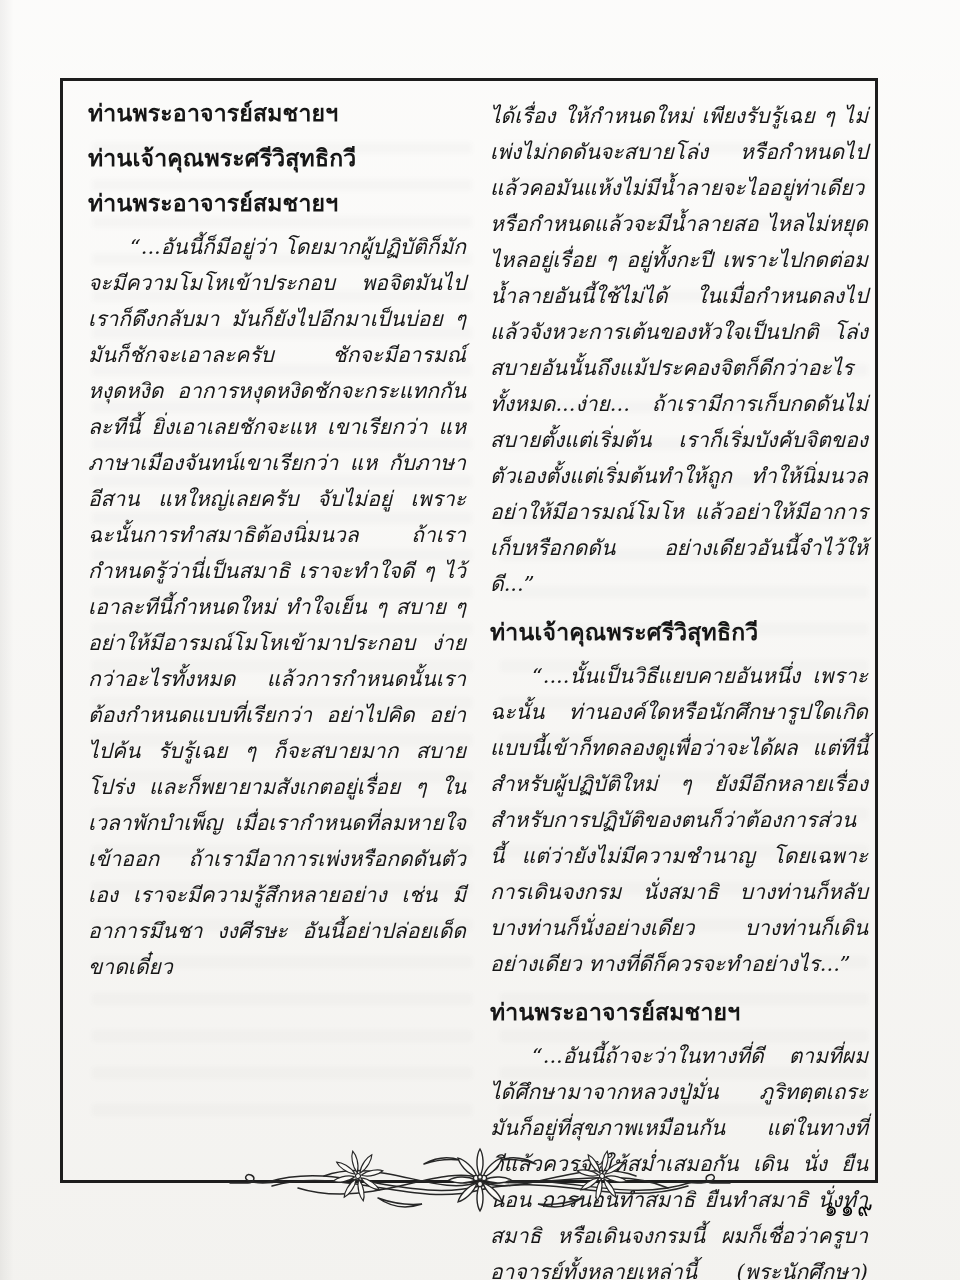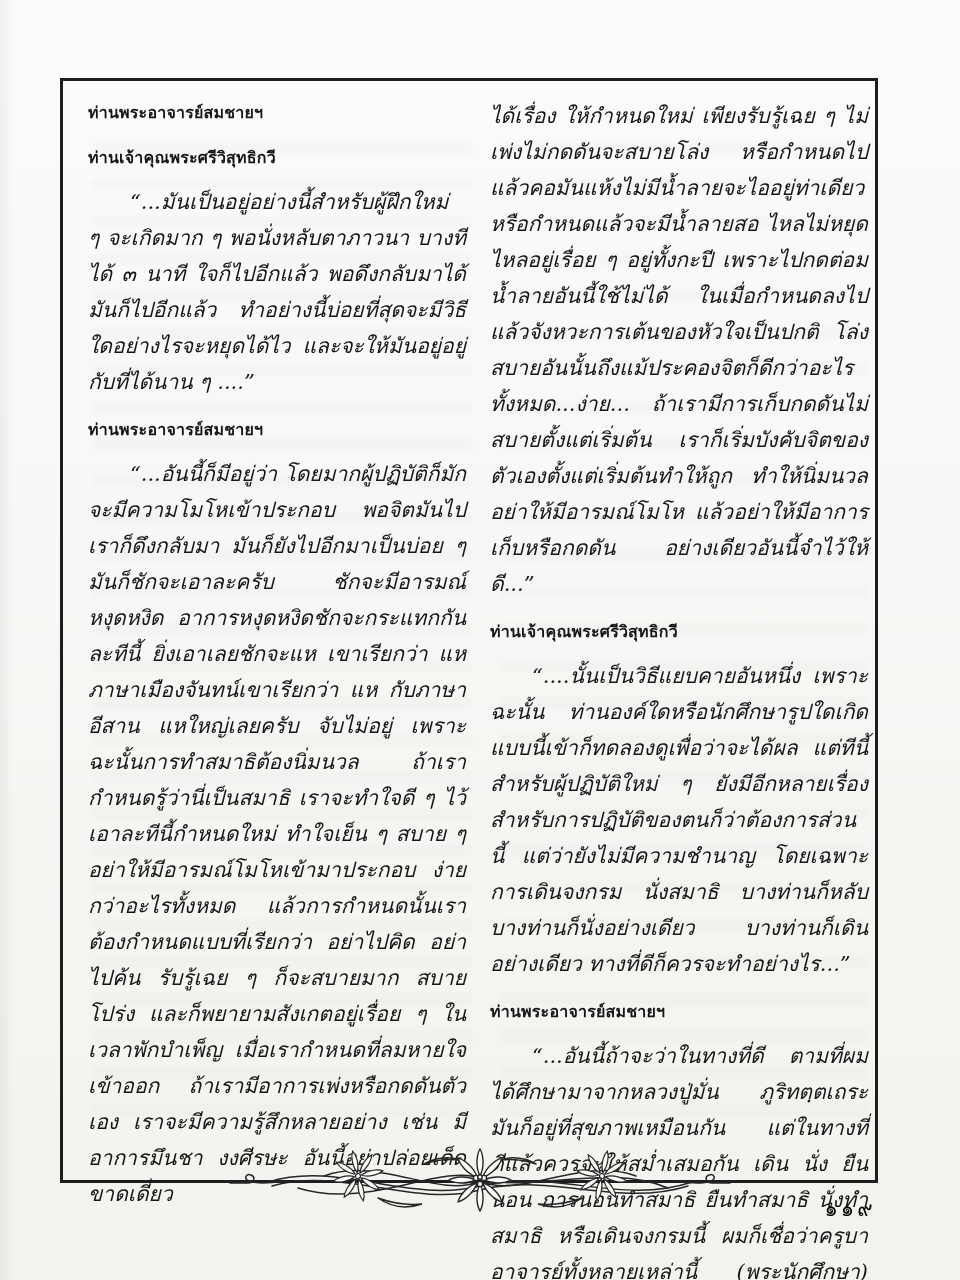--- a/index.html
+++ b/index.html
@@ -33,21 +33,21 @@
   .bleed.right { left:500px; top:120px; width:368px; height:1020px; }
 
   .content {
     position:absolute; left:88px; top:98px; width:780px;
     display:flex; gap:24px;
   }
   .col { width:378px; }
   .heading {
     font-family:"DejaVu Sans","Liberation Sans",sans-serif;
     font-weight:bold; font-style:normal;
-    font-size:16px; line-height:30px;
+    font-size:23px; line-height:30px;
     margin:15px 0 11px 0; letter-spacing:0.2px;
   }
   .col .heading:first-child { margin-top:0; }
   .para {
     font-style:italic;
     font-size:21px; line-height:36px;
     text-align:justify; text-indent:42px;
     margin:0 0 2px 0;
     word-break:normal;
   }
@@ -70,21 +70,20 @@
 
 <div class="frame"></div>
 
 <div class="bleed left"></div>
 <div class="bleed right"></div>
 
 <div class="content">
   <div class="col">
     <div class="heading">ท่านพระอาจารย์สมชายฯ</div>
     <div class="heading">ท่านเจ้าคุณพระศรีวิสุทธิกวี</div>
-    <p class="para">“...มันเป็นอยู่อย่างนี้สำหรับผู้ฝึกใหม่ ๆ จะเกิดมาก ๆ พอนั่งหลับตาภาวนา บางทีได้ ๓ นาที ใจก็ไปอีกแล้ว พอดึงกลับมาได้มันก็ไปอีกแล้ว ทำอย่างนี้บ่อยที่สุดจะมีวิธีใดอย่างไรจะหยุดได้ไว และจะให้มันอยู่อยู่กับที่ได้นาน ๆ ....”</p>
     <div class="heading">ท่านพระอาจารย์สมชายฯ</div>
     <p class="para">“...อันนี้ก็มีอยู่ว่า โดยมากผู้ปฏิบัติก็มักจะมีความโมโหเข้าประกอบ พอจิตมันไปเราก็ดึงกลับมา มันก็ยังไปอีกมาเป็นบ่อย ๆ มันก็ชักจะเอาละครับ ชักจะมีอารมณ์หงุดหงิด อาการหงุดหงิดชักจะกระแทกกันละทีนี้ ยิ่งเอาเลยชักจะแห เขาเรียกว่า แห ภาษาเมืองจันทน์เขาเรียกว่า แห กับภาษาอีสาน แหใหญ่เลยครับ จับไม่อยู่ เพราะฉะนั้นการทำสมาธิต้องนิ่มนวล ถ้าเรากำหนดรู้ว่านี่เป็นสมาธิ เราจะทำใจดี ๆ ไว้ เอาละทีนี้กำหนดใหม่ ทำใจเย็น ๆ สบาย ๆ อย่าให้มีอารมณ์โมโหเข้ามาประกอบ ง่ายกว่าอะไรทั้งหมด แล้วการกำหนดนั้นเราต้องกำหนดแบบที่เรียกว่า อย่าไปคิด อย่าไปค้น รับรู้เฉย ๆ ก็จะสบายมาก สบายโปร่ง และก็พยายามสังเกตอยู่เรื่อย ๆ ในเวลาพักบำเพ็ญ เมื่อเรากำหนดที่ลมหายใจเข้าออก ถ้าเรามีอาการเพ่งหรือกดดันตัวเอง เราจะมีความรู้สึกหลายอย่าง เช่น มีอาการมึนชา งงศีรษะ อันนี้อย่าปล่อยเด็ดขาดเดี๋ยว</p>
   </div>
   <div class="col">
     <p class="para no-indent">ได้เรื่อง ให้กำหนดใหม่ เพียงรับรู้เฉย ๆ ไม่เพ่งไม่กดดันจะสบายโล่ง หรือกำหนดไปแล้วคอมันแห้งไม่มีน้ำลายจะไออยู่ท่าเดียว หรือกำหนดแล้วจะมีน้ำลายสอ ไหลไม่หยุด ไหลอยู่เรื่อย ๆ อยู่ทั้งกะปี เพราะไปกดต่อมน้ำลายอันนี้ใช้ไม่ได้ ในเมื่อกำหนดลงไปแล้วจังหวะการเต้นของหัวใจเป็นปกติ โล่งสบายอันนั้นถึงแม้ประคองจิตก็ดีกว่าอะไรทั้งหมด...ง่าย... ถ้าเรามีการเก็บกดดันไม่สบายตั้งแต่เริ่มต้น เราก็เริ่มบังคับจิตของตัวเองตั้งแต่เริ่มต้นทำให้ถูก ทำให้นิ่มนวล อย่าให้มีอารมณ์โมโห แล้วอย่าให้มีอาการเก็บหรือกดดัน อย่างเดียวอันนี้จำไว้ให้ดี...”</p>
     <div class="heading">ท่านเจ้าคุณพระศรีวิสุทธิกวี</div>
     <p class="para">“....นั้นเป็นวิธีแยบคายอันหนึ่ง เพราะฉะนั้น ท่านองค์ใดหรือนักศึกษารูปใดเกิดแบบนี้เข้าก็ทดลองดูเพื่อว่าจะได้ผล แต่ทีนี้สำหรับผู้ปฏิบัติใหม่ ๆ ยังมีอีกหลายเรื่องสำหรับการปฏิบัติของตนก็ว่าต้องการส่วนนี้ แต่ว่ายังไม่มีความชำนาญ โดยเฉพาะการเดินจงกรม นั่งสมาธิ บางท่านก็หลับ บางท่านก็นั่งอย่างเดียว บางท่านก็เดินอย่างเดียว ทางที่ดีก็ควรจะทำอย่างไร...”</p>
     <div class="heading">ท่านพระอาจารย์สมชายฯ</div>
     <p class="para">“...อันนี้ถ้าจะว่าในทางที่ดี ตามที่ผมได้ศึกษามาจากหลวงปู่มั่น ภูริทตฺตเถระ มันก็อยู่ที่สุขภาพเหมือนกัน แต่ในทางที่ดีแล้วควรจะให้สม่ำเสมอกัน เดิน นั่ง ยืน นอน การนอนทำสมาธิ ยืนทำสมาธิ นั่งทำสมาธิ หรือเดินจงกรมนี้ ผมก็เชื่อว่าครูบาอาจารย์ทั้งหลายเหล่านี้ (พระนักศึกษา) ท่านต้อง</p>
   </div>

